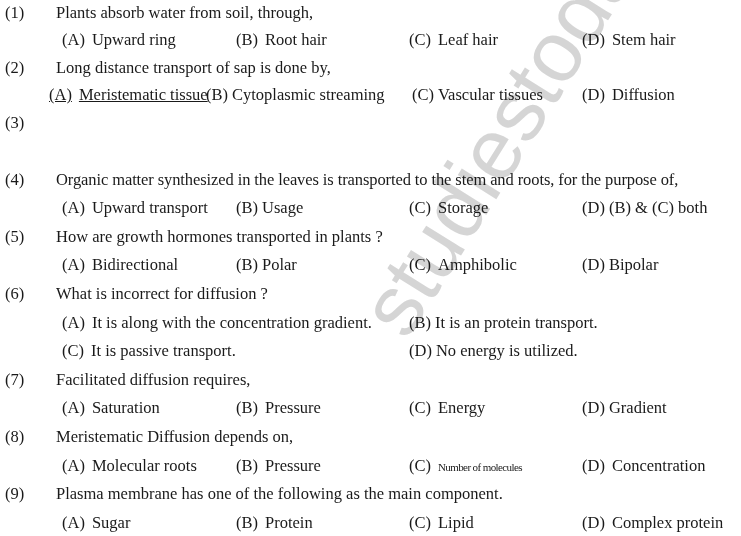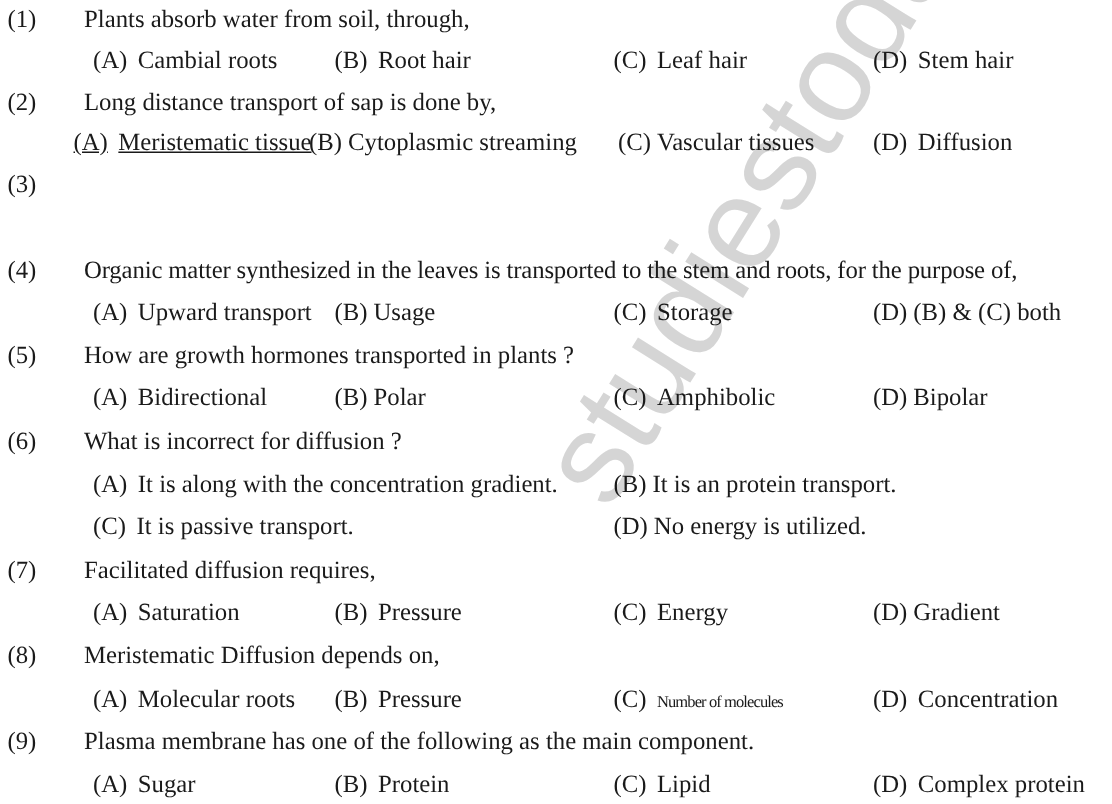--- a/index.html
+++ b/index.html
@@ -8,21 +8,21 @@
       font-family: "Liberation Serif", "DejaVu Serif", serif;
       font-size: 16.5px; color: #1a1a1a;
     }
     .page { position: absolute; left: 0; top: 0; width: 741px; height: 536px; }
     .row { position: absolute; left: 0; width: 741px; height: 24px; line-height: 24px; white-space: nowrap; }
     .qnum { position: absolute; left: 5px; }
     .qtext { position: absolute; left: 56px; }
     .opt { position: absolute; }
     .opt .lbl { margin-right: 7px; }
     .opt.a { left: 62px; }
-    .opt.b { left: 223px; text-align: center; }
+    .opt.b { left: 236px; text-align: center; }
     .opt.c { left: 409px; }
     .opt.d { left: 582px; }
     .opt.b6 { left: 409px; }
     .opt.d6 { left: 409px; }
     .opt.a2 { left: 49px; text-decoration: underline; }
     .narrow { letter-spacing: -0.6px; font-size: 11px; }
     .watermark {
       position: absolute; left: 340px; top: 300px;
       transform: rotate(-58deg); transform-origin: left top;
       font-family: "Liberation Sans", "DejaVu Sans", sans-serif;
@@ -37,21 +37,21 @@
 <div class="page">
   <div class="watermark">studiestoday.com</div>
 
   <div class="content">
 
     <div class="row" style="top:1px">
       <span class="qnum">(1)</span>
       <span class="qtext">Plants absorb water from soil, through,</span>
     </div>
     <div class="row" style="top:28px">
-      <span class="opt a"><span class="lbl">(A)</span><span>Cambial roots</span></span>
+      <span class="opt a"><span class="lbl">(A)</span><span>Upward ring</span></span>
       <span class="opt b"><span class="lbl">(B)</span><span>Root hair</span></span>
       <span class="opt c"><span class="lbl">(C)</span><span>Leaf hair</span></span>
       <span class="opt d"><span class="lbl">(D)</span><span>Stem hair</span></span>
     </div>
 
     <div class="row" style="top:56px">
       <span class="qnum">(2)</span>
       <span class="qtext">Long distance transport of sap is done by,</span>
     </div>
     <div class="row" style="top:83px">

